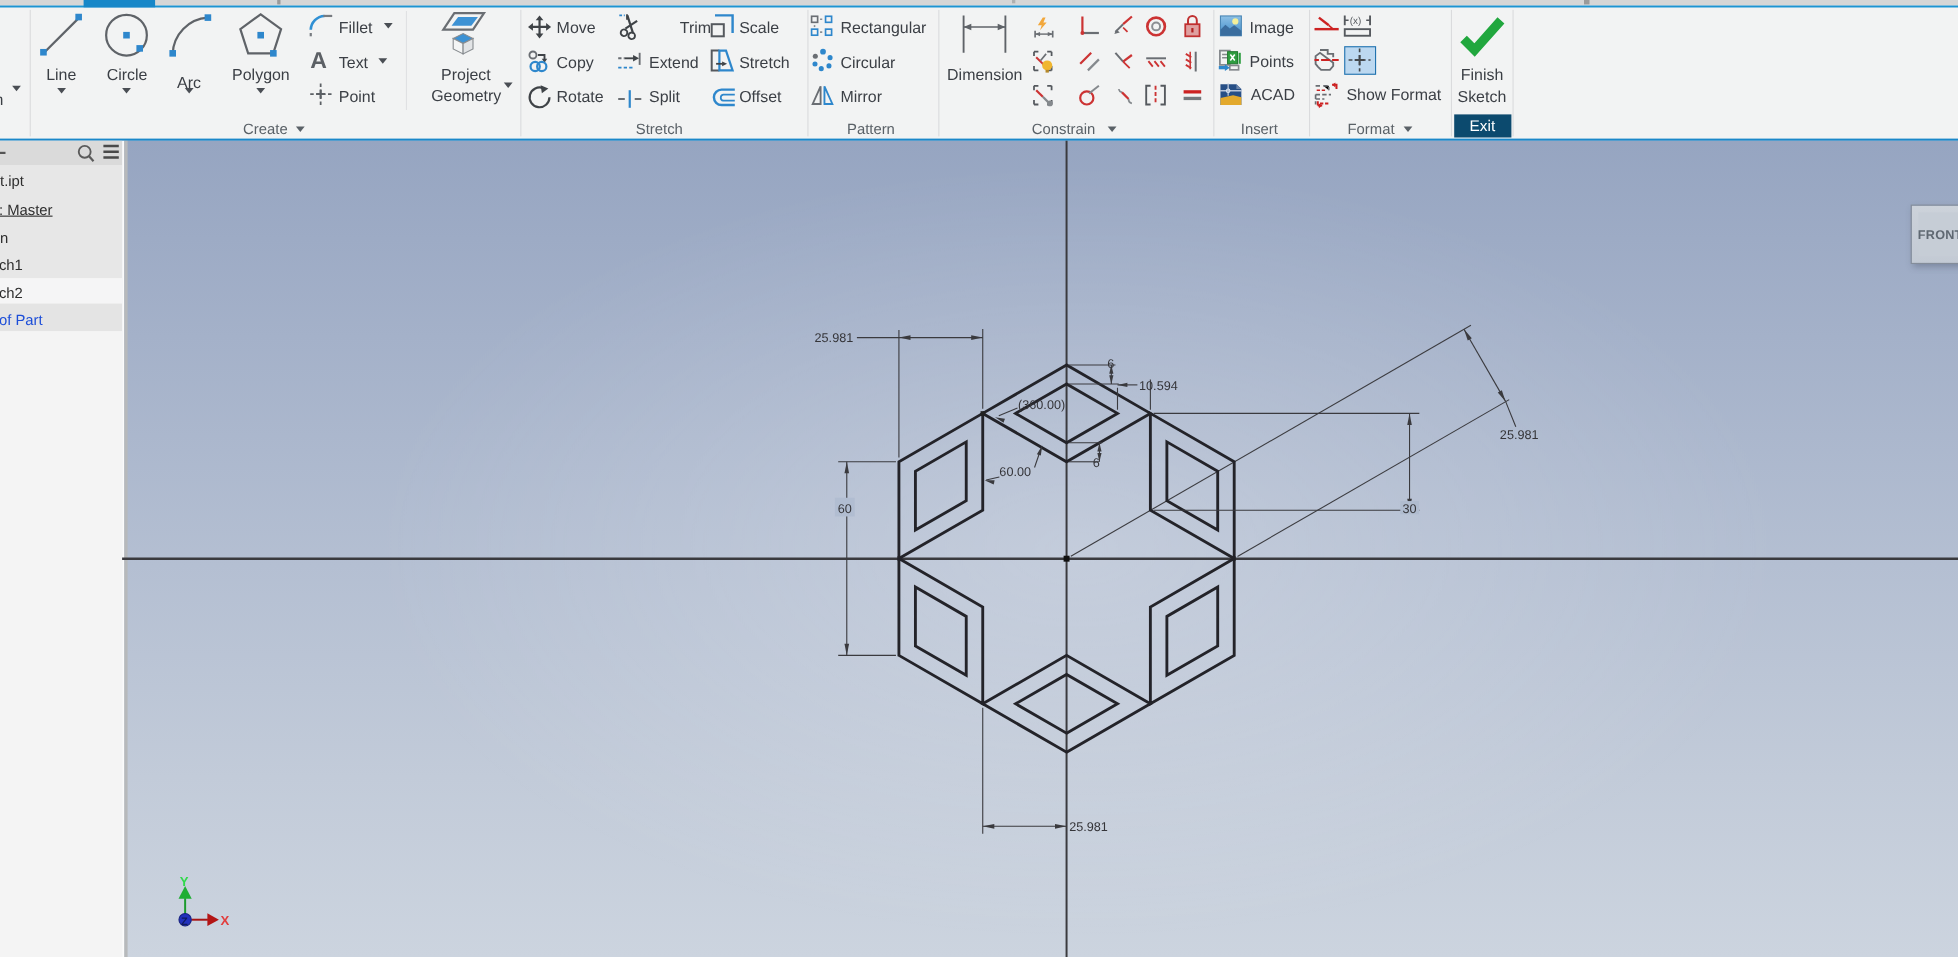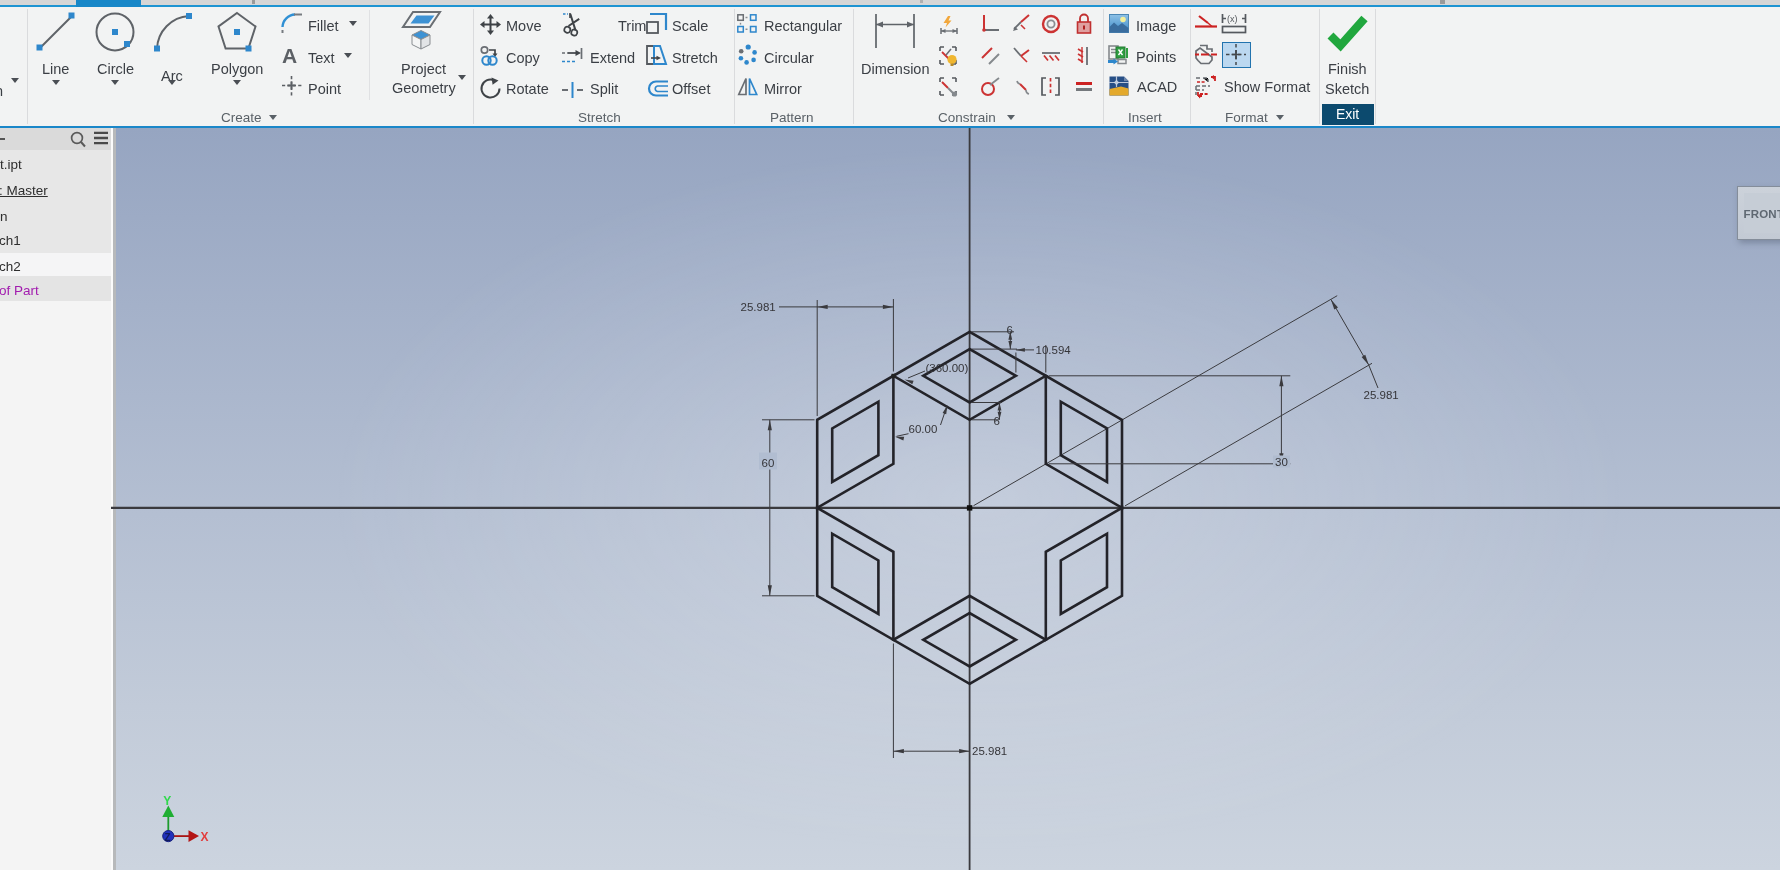--- a/index.html
+++ b/index.html
@@ -344,21 +344,21 @@
 <path d="M11,11 L15,15.5" stroke="#5a5a5a" stroke-width="2"></path>
 </svg>
 <svg class="ic" style="left:93.6px;top:131px" width="14" height="15" viewBox="0 0 14 15">
 <path d="M0,1.8 L14,1.8 M0,7 L14,7 M0,12.2 L14,12.2" stroke="#4a4a4a" stroke-width="2.3"></path>
 </svg>
 <div class="abs" style="left:0px;top:157.3px;font-size:13.5px;color:#2e2e2e;white-space:nowrap;">t.ipt</div>
 <div class="abs" style="left:-1px;top:182.5px;font-size:13.5px;color:#2e2e2e;white-space:nowrap;text-decoration:underline;">: Master</div>
 <div class="abs" style="left:0px;top:208.5px;font-size:13.5px;color:#2e2e2e;white-space:nowrap;">n</div>
 <div class="abs" style="left:-1px;top:233.0px;font-size:13.5px;color:#2e2e2e;white-space:nowrap;">ch1</div>
 <div class="abs" style="left:-1px;top:258.5px;font-size:13.5px;color:#2e2e2e;white-space:nowrap;">ch2</div>
-<div class="abs" style="left:-1px;top:283.0px;font-size:13.5px;color:#a21caf;white-space:nowrap;">of Part</div>
+<div class="abs" style="left:-1px;top:283.0px;font-size:13.5px;color:#1d4ed8;white-space:nowrap;">of Part</div>
 <svg class="ic" style="left:111px;top:127.5px" width="1669" height="742.5" viewBox="111 127.5 1669 742.5">
 <line x1="111" y1="507.4" x2="1780" y2="507.4" stroke="#3a3a3e" stroke-width="2.2"></line>
 <line x1="969.6" y1="127.5" x2="969.6" y2="870" stroke="#3a3a3e" stroke-width="1.8"></line>
 <line x1="973.5" y1="505.2" x2="1337.2" y2="295.2" stroke="#3c3c40" stroke-width="1"></line>
 <line x1="1125" y1="505.4" x2="1372" y2="362.8" stroke="#3c3c40" stroke-width="1"></line>
 <path d="M969.6,331.3 L893.4,375.3 L969.6,419.3 L1045.8,375.3 Z" fill="none" stroke="#232329" stroke-width="2.6"></path>
 <path d="M1122.0,419.3 L1045.8,375.3 L1045.8,463.3 L1122.0,507.3 Z" fill="none" stroke="#232329" stroke-width="2.6"></path>
 <path d="M1122.0,595.3 L1122.0,507.3 L1045.8,551.3 L1045.8,639.3 Z" fill="none" stroke="#232329" stroke-width="2.6"></path>
 <path d="M969.6,683.3 L1045.8,639.3 L969.6,595.3 L893.4,639.3 Z" fill="none" stroke="#232329" stroke-width="2.6"></path>
 <path d="M817.2,595.3 L893.4,639.3 L893.4,551.3 L817.2,507.3 Z" fill="none" stroke="#232329" stroke-width="2.6"></path>

